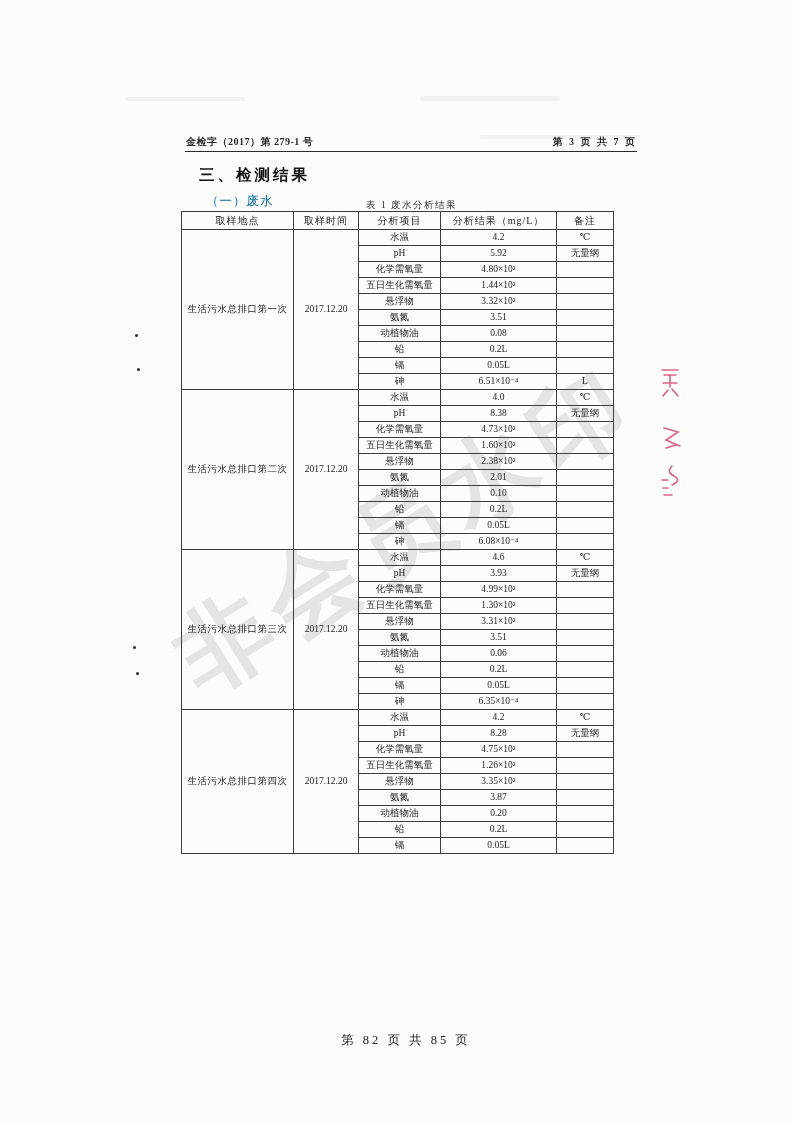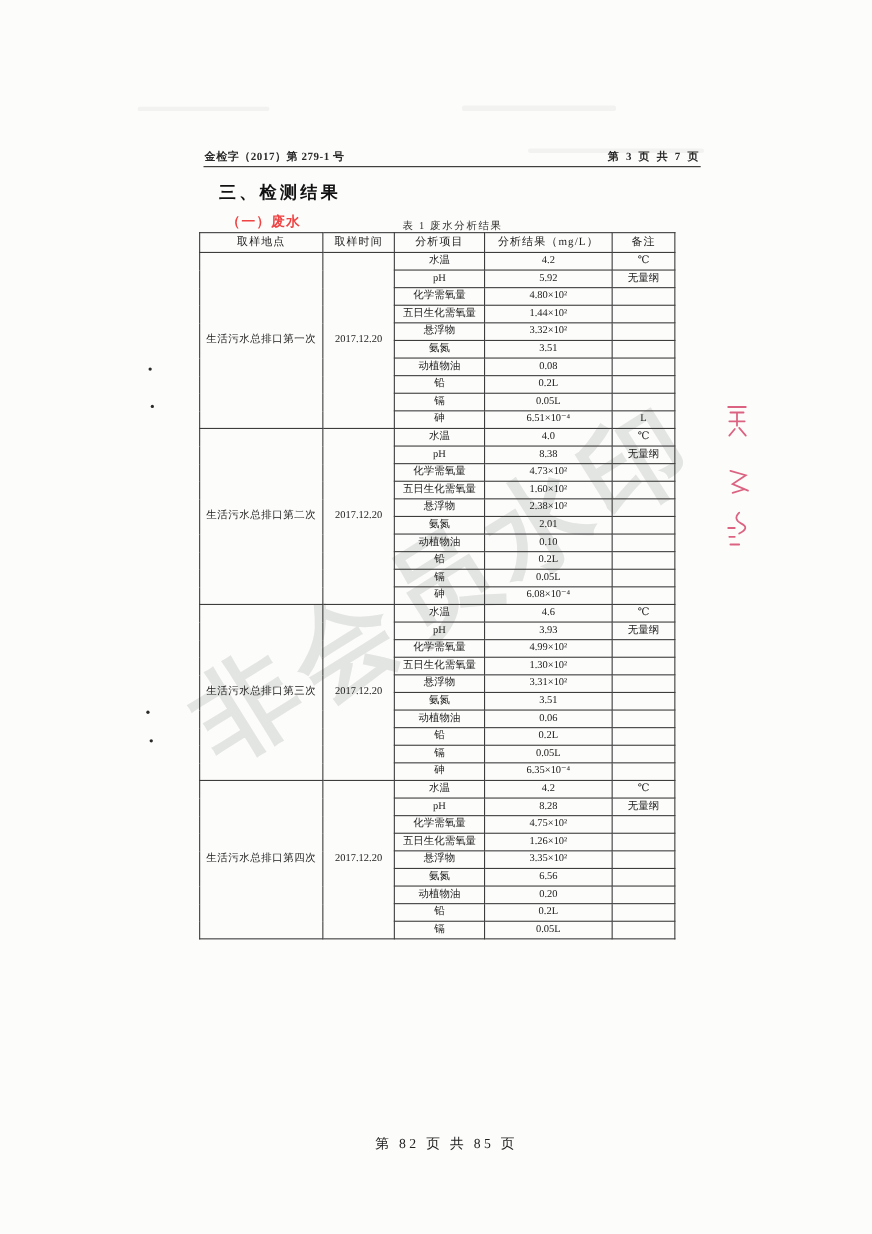--- a/index.html
+++ b/index.html
@@ -21,21 +21,21 @@
   .doc-number{position:absolute;left:1px;top:3px;letter-spacing:.5px;}
   .page-info{position:absolute;right:0;top:3px;letter-spacing:2px;}
 
   
   .section-title{
     position:absolute;left:199px;top:165px;
     font-size:15.5px;font-weight:bold;letter-spacing:3px;color:#111;
   }
   .subsection-title{
     position:absolute;left:206px;top:193px;
-    font-size:12.5px;font-weight:bold;letter-spacing:1px;color:#ef4444;
+    font-size:12.5px;font-weight:normal;letter-spacing:1px;color:#0369a1;
   }
   .table-caption{
     position:absolute;left:366px;top:199px;
     font-size:9.5px;letter-spacing:1.5px;color:#333;
   }
 
   
   table.analysis{
     position:absolute;left:181px;top:211px;
     border-collapse:collapse;table-layout:fixed;width:432px;
@@ -306,21 +306,21 @@
           <td>1.26×10²</td>
           <td></td>
         </tr>
         <tr>
           <td>悬浮物</td>
           <td>3.35×10²</td>
           <td></td>
         </tr>
         <tr>
           <td>氨氮</td>
-          <td>6.56</td>
+          <td>3.87</td>
           <td></td>
         </tr>
         <tr>
           <td>动植物油</td>
           <td>0.20</td>
           <td></td>
         </tr>
         <tr>
           <td>铅</td>
           <td>0.2L</td>

